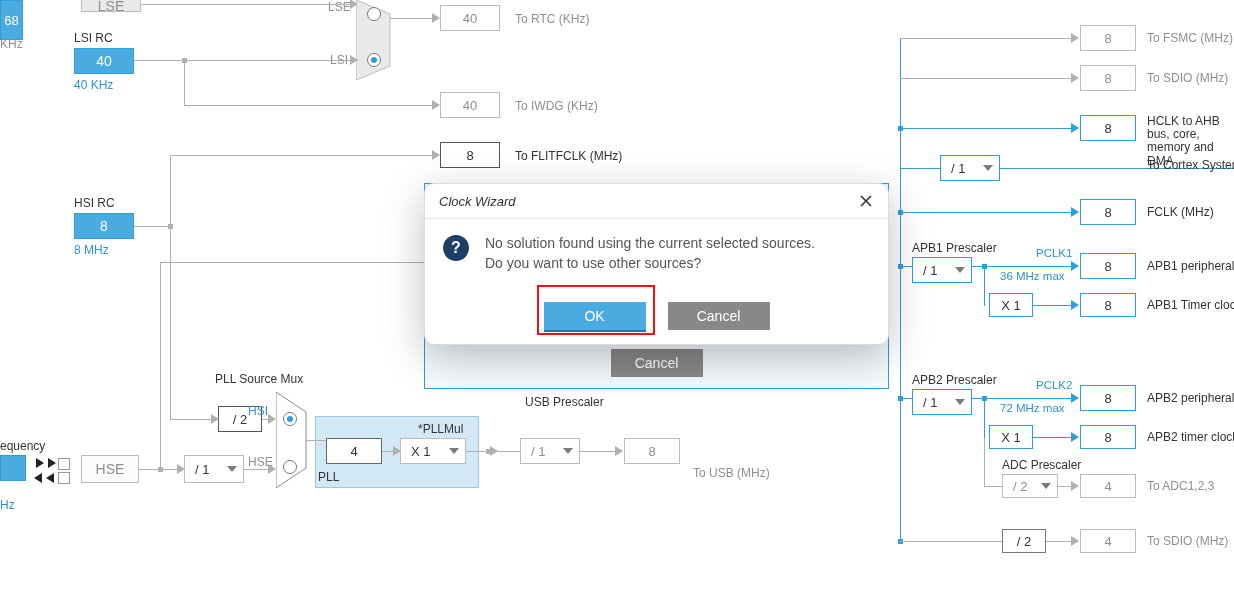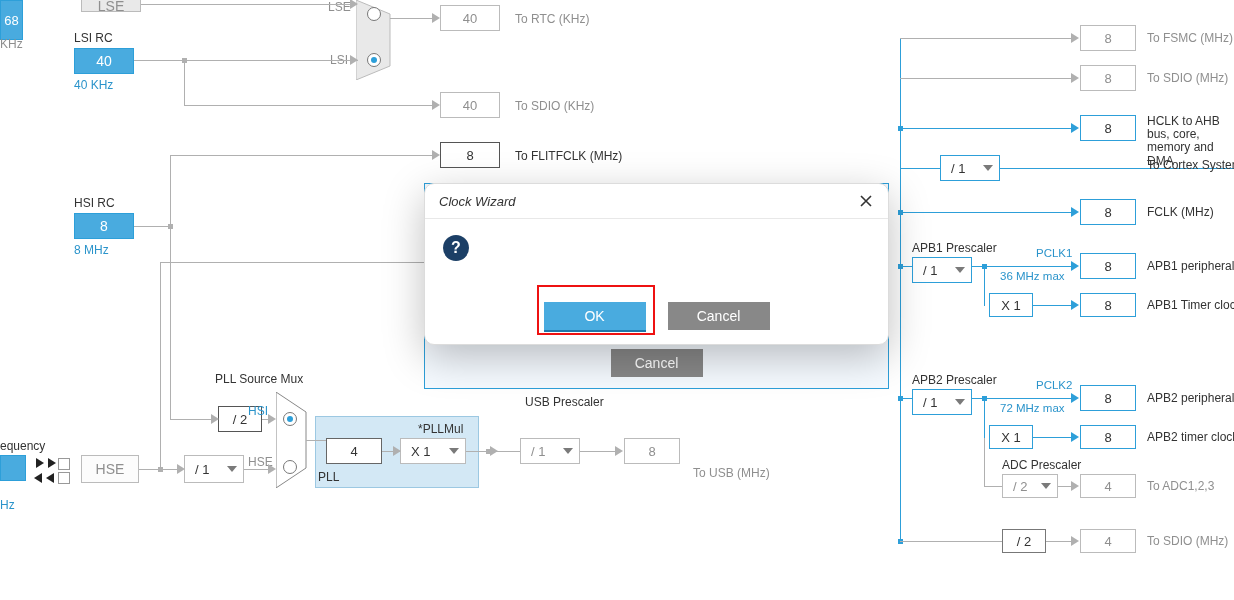--- a/index.html
+++ b/index.html
@@ -135,21 +135,21 @@
       <span>40</span>
     </div>
   <div class="label" style="left:515px;top:12px;">To RTC (KHz)</div>
 
   <div class="line v" style="left:184px;top:60px;height:45px;"></div>
   <div class="line h" style="left:184px;top:105px;width:254px;"></div>
   <div class="arrow-r" style="left:432px;top:100px;"></div>
   <div class="box" style="left:440px;top:92px;width:60px;height:26px;">
       <span>40</span>
     </div>
-  <div class="label" style="left:515px;top:99px;">To SDIO (KHz)</div>
+  <div class="label" style="left:515px;top:99px;">To IWDG (KHz)</div>
 
   <div class="line h" style="left:134px;top:226px;width:36px;"></div>
   <div class="dot" style="left:168px;top:224px;"></div>
   <div class="line v" style="left:170px;top:155px;height:71px;"></div>
   <div class="line h" style="left:170px;top:155px;width:268px;"></div>
   <div class="arrow-r" style="left:432px;top:150px;"></div>
   <div class="box plain" style="left:440px;top:142px;width:60px;height:26px;border-color:#555;color:#333;">
       <span>8</span>
     </div>
   <div class="label black" style="left:515px;top:149px;">To FLITFCLK (MHz)</div>
@@ -343,20 +343,24 @@
     <div class="titlebar">
       <span class="t">Clock Wizard</span>
       <span class="x">
         <svg width="12" height="12" viewBox="0 0 12 12">
             <path d="M1 1 L11 11 M11 1 L1 11" stroke="#333" stroke-width="1.6" fill="none"></path>
           </svg>
       </span>
     </div>
     <div class="body">
       <div class="qicon">?</div>
+      <div class="msg">
+        <div>No solution found using the current selected sources.</div>
+        <div>Do you want to use other sources?</div>
+      </div>
     </div>
     <div class="btns">
       <div class="btn ok">
           <span>OK</span>
         </div>
       <div class="btn cancel">
           <span>Cancel</span>
         </div>
     </div>
   </div>

